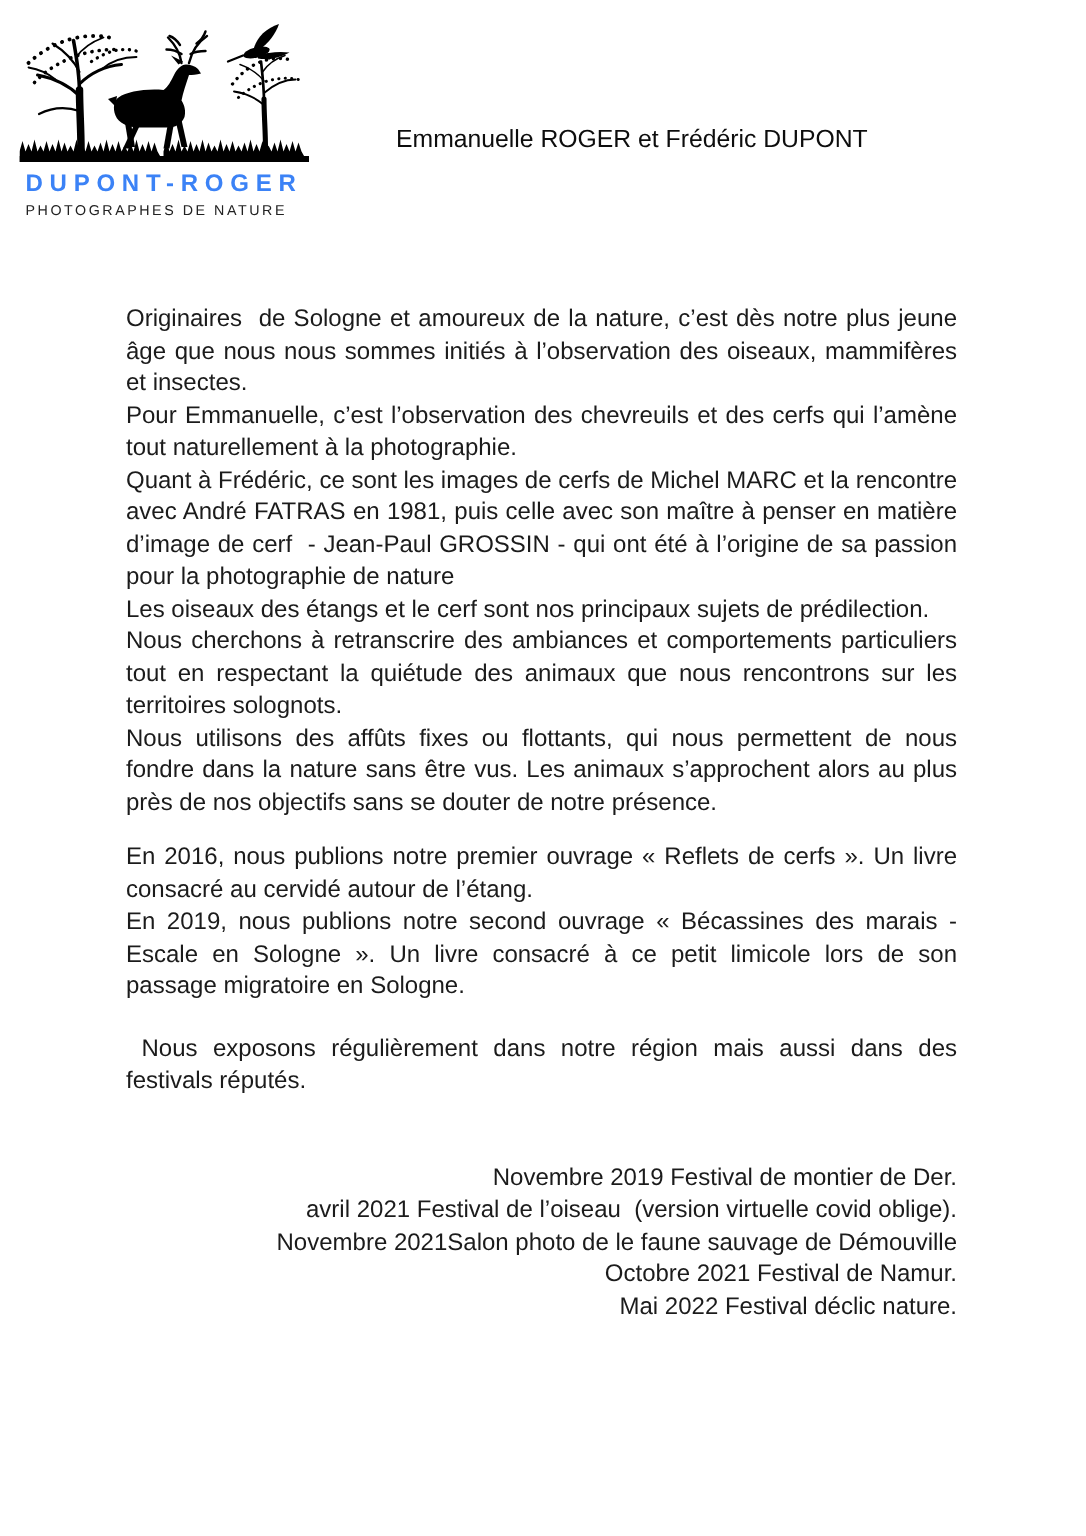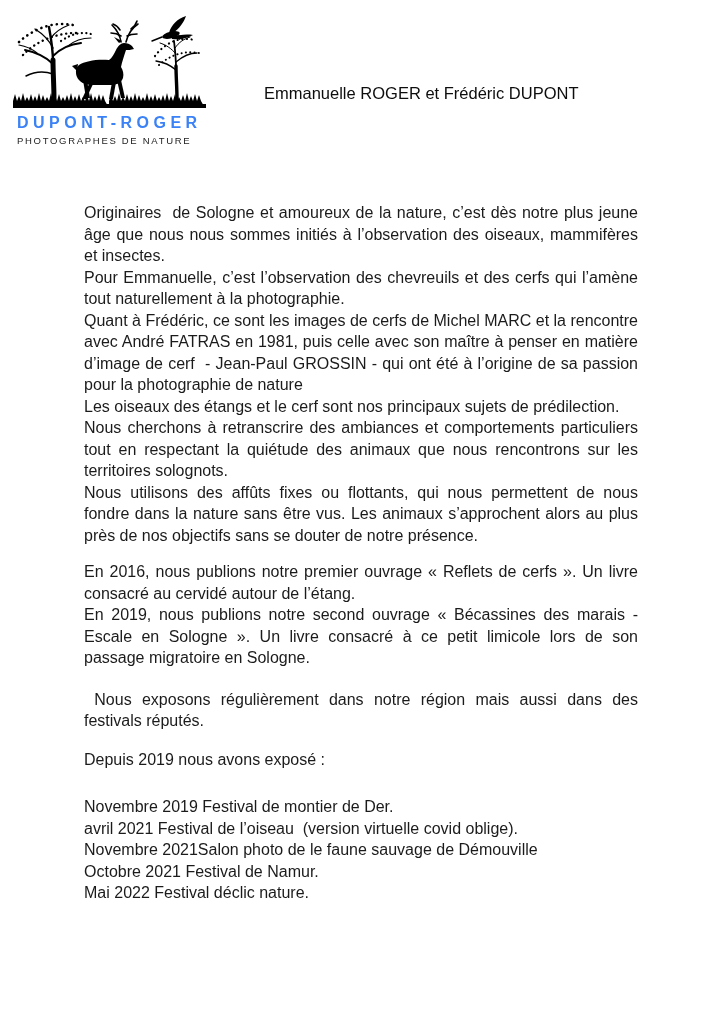--- a/index.html
+++ b/index.html
@@ -58,21 +58,21 @@
     width: 554px;
     font-size: 16px;
     line-height: 21.5px;
     text-align: justify;
   }
   .doc p { margin: 0; }
   .sp   { height: 15px; }
   .sp2  { height: 20px; }
   .sp3  { height: 17px; }
   .sp4  { height: 26px; }
-  .exhibitions { text-align: left; }
+  .exhibitions { text-align: right; }
   .exhibitions div { margin: 0; }
 </style>
 </head>
 <body>
 
 <div class="page">
 
   <div class="logo">
     <svg width="205" height="97" viewBox="0 0 205 97" fill="none" stroke="none">
 
@@ -160,21 +160,20 @@
 
     <p>En 2016, nous publions notre premier ouvrage « Reflets de cerfs ». Un livre consacré au cervidé autour de l’étang.</p>
     <p>En 2019, nous publions notre second ouvrage « Bécassines des marais - Escale en Sologne ». Un livre consacré à ce petit limicole lors de son passage migratoire en Sologne.</p>
 
     <div class="sp2"></div>
 
     <p>&nbsp;Nous exposons régulièrement dans notre région mais aussi dans des festivals réputés.</p>
 
     <div class="sp3"></div>
 
-    <p>Depuis 2019 nous avons exposé :</p>
 
     <div class="sp4"></div>
 
     <div class="exhibitions">
       <div>Novembre 2019 Festival de montier de Der.</div>
       <div>avril 2021 Festival de l’oiseau&nbsp; (version virtuelle covid oblige).</div>
       <div>Novembre 2021Salon photo de le faune sauvage de Démouville</div>
       <div>Octobre 2021 Festival de Namur.</div>
       <div>Mai 2022 Festival déclic nature.</div>
     </div>

